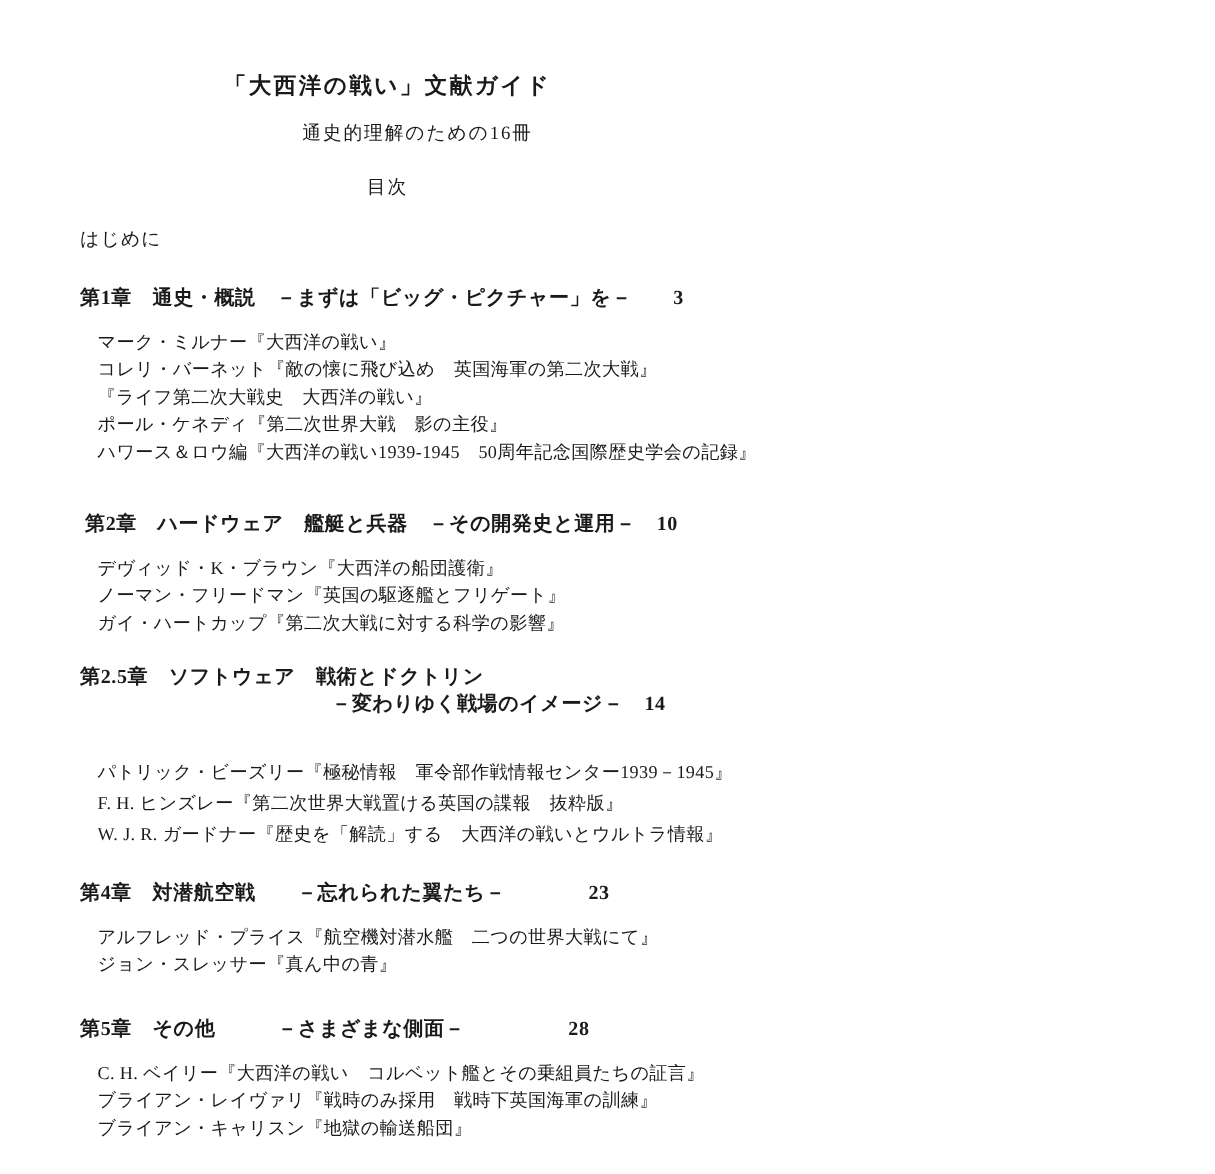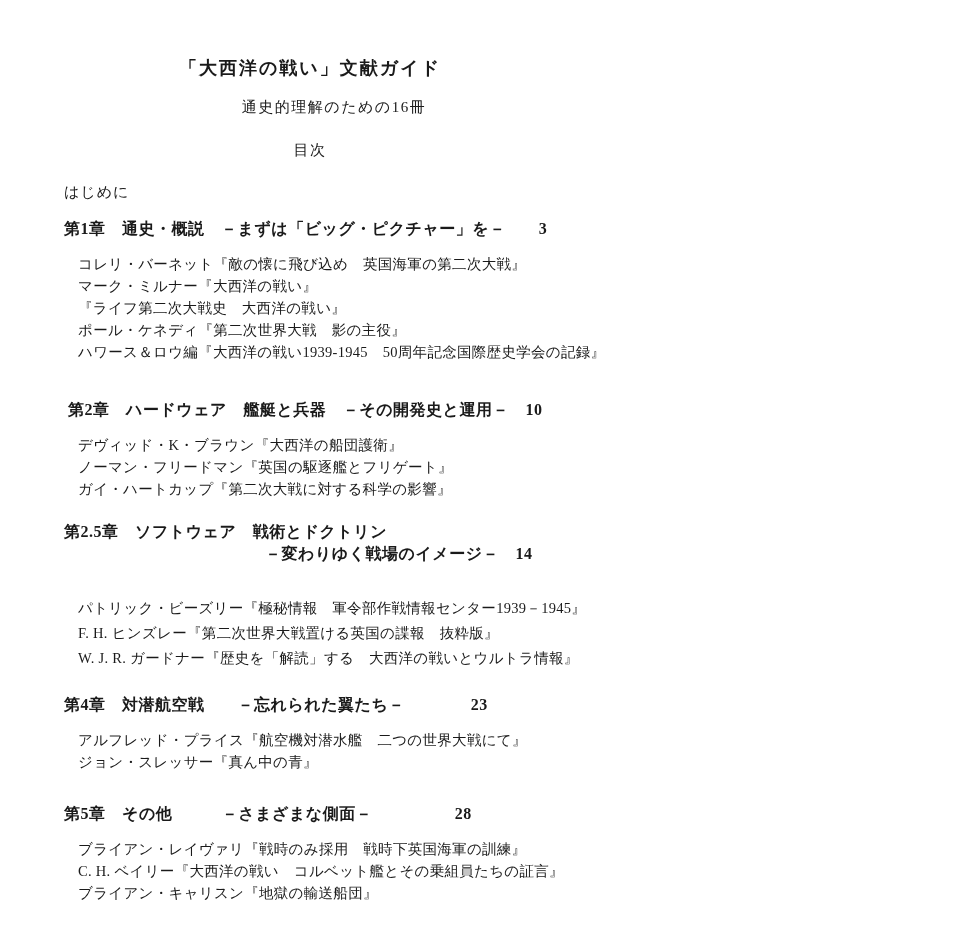--- a/index.html
+++ b/index.html
@@ -40,21 +40,21 @@
     padding-left: 48px;
   }
   .toc-label {
     margin-top: 22px;
     font-size: 15px;
     line-height: 21px;
     letter-spacing: 1.5px;
   }
   
   .intro-line {
-    margin: 21px 0 4px 64px;
+    margin: 21px 0 14px 64px;
     font-size: 15px;
     line-height: 20px;
     letter-spacing: 1px;
   }
   #chapters {
     display: flow-root;
   }
   .chapter {
     margin-left: 64px;
   }
@@ -97,22 +97,22 @@
     <div class="toc-label">目次</div>
   </div>
 
   <div class="intro-line">はじめに</div>
 
   <div id="chapters">
   <section class="chapter">
     <div class="chapter-heading line1"><span class="h-text">第1章　通史・概説　－まずは「ビッグ・ピクチャー」を－　　</span><span class="h-page">3</span></div>
 
     <div class="chapter-items">
+          <div class="item">マーク・ミルナー『大西洋の戦い』</div>
           <div class="item">コレリ・バーネット『敵の懐に飛び込め　英国海軍の第二次大戦』</div>
-          <div class="item">マーク・ミルナー『大西洋の戦い』</div>
           <div class="item">『ライフ第二次大戦史　大西洋の戦い』</div>
           <div class="item">ポール・ケネディ『第二次世界大戦　影の主役』</div>
           <div class="item">ハワース＆ロウ編『大西洋の戦い1939-1945　50周年記念国際歴史学会の記録』</div>
         </div>
   </section>
 
   <section class="chapter">
     <div class="chapter-heading line1"><span class="h-text">第2章　ハードウェア　艦艇と兵器　－その開発史と運用－　</span><span class="h-page">10</span></div>
 
     <div class="chapter-items">
@@ -143,20 +143,20 @@
     <div class="chapter-items">
           <div class="item">アルフレッド・プライス『航空機対潜水艦　二つの世界大戦にて』</div>
           <div class="item">ジョン・スレッサー『真ん中の青』</div>
         </div>
   </section>
 
   <section class="chapter">
     <div class="chapter-heading line1"><span class="h-text">第5章　その他　　　－さまざまな側面－　　　　　</span><span class="h-page">28</span></div>
 
     <div class="chapter-items">
+          <div class="item">C. H. ベイリー『大西洋の戦い　コルベット艦とその乗組員たちの証言』</div>
           <div class="item">ブライアン・レイヴァリ『戦時のみ採用　戦時下英国海軍の訓練』</div>
-          <div class="item">C. H. ベイリー『大西洋の戦い　コルベット艦とその乗組員たちの証言』</div>
           <div class="item">ブライアン・キャリスン『地獄の輸送船団』</div>
         </div>
   </section>
 </div>
 
 </div>
 
 </body></html>

